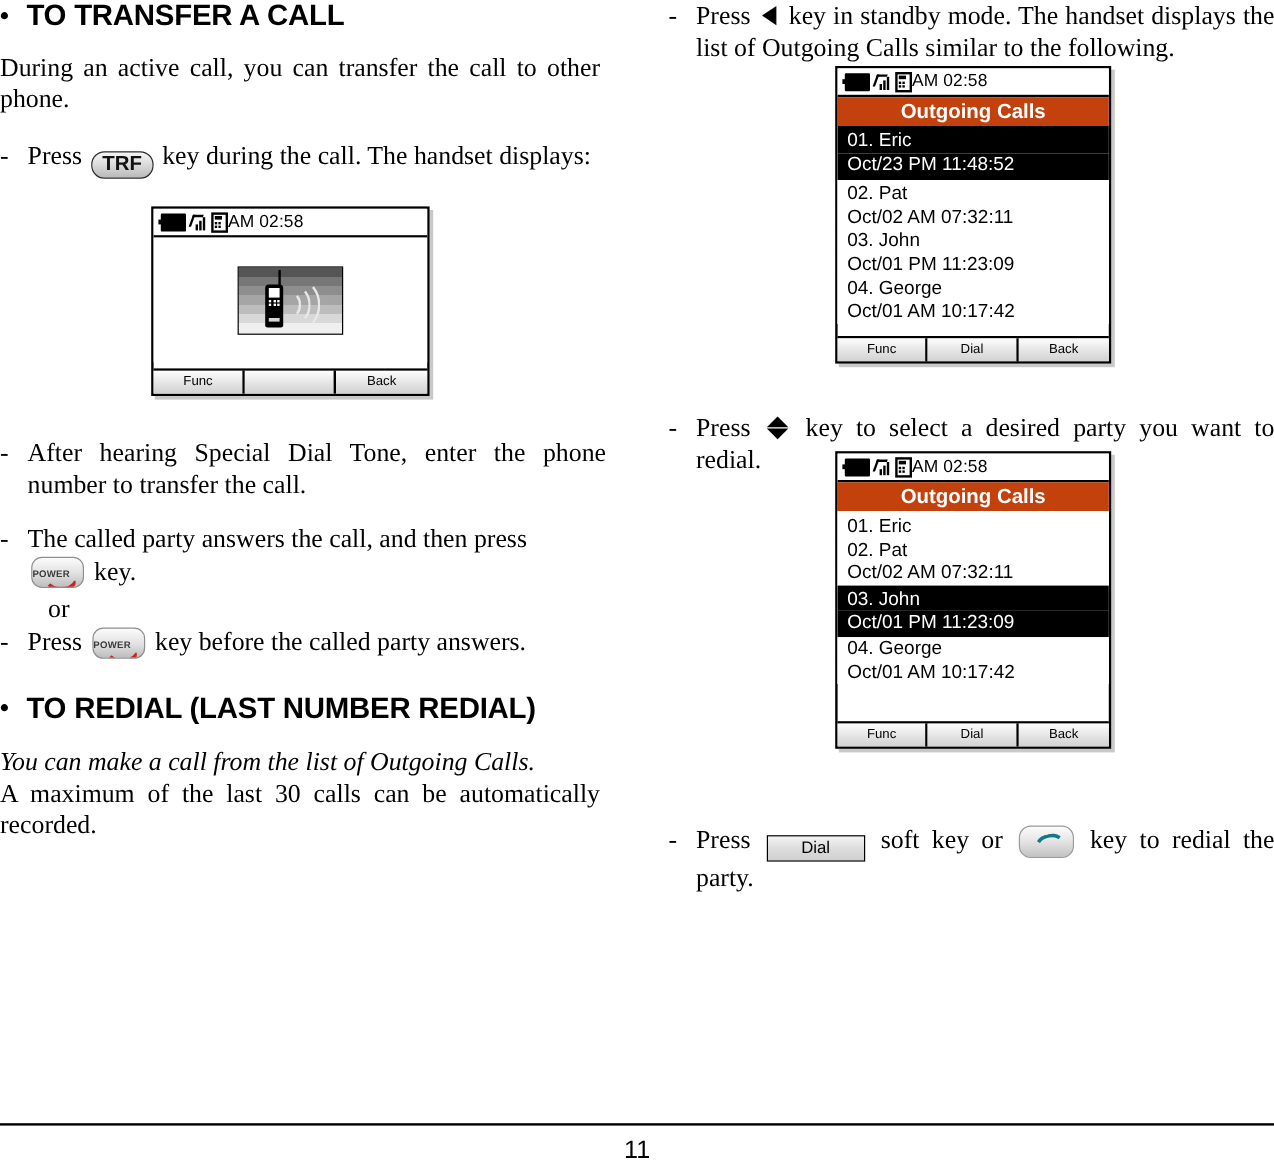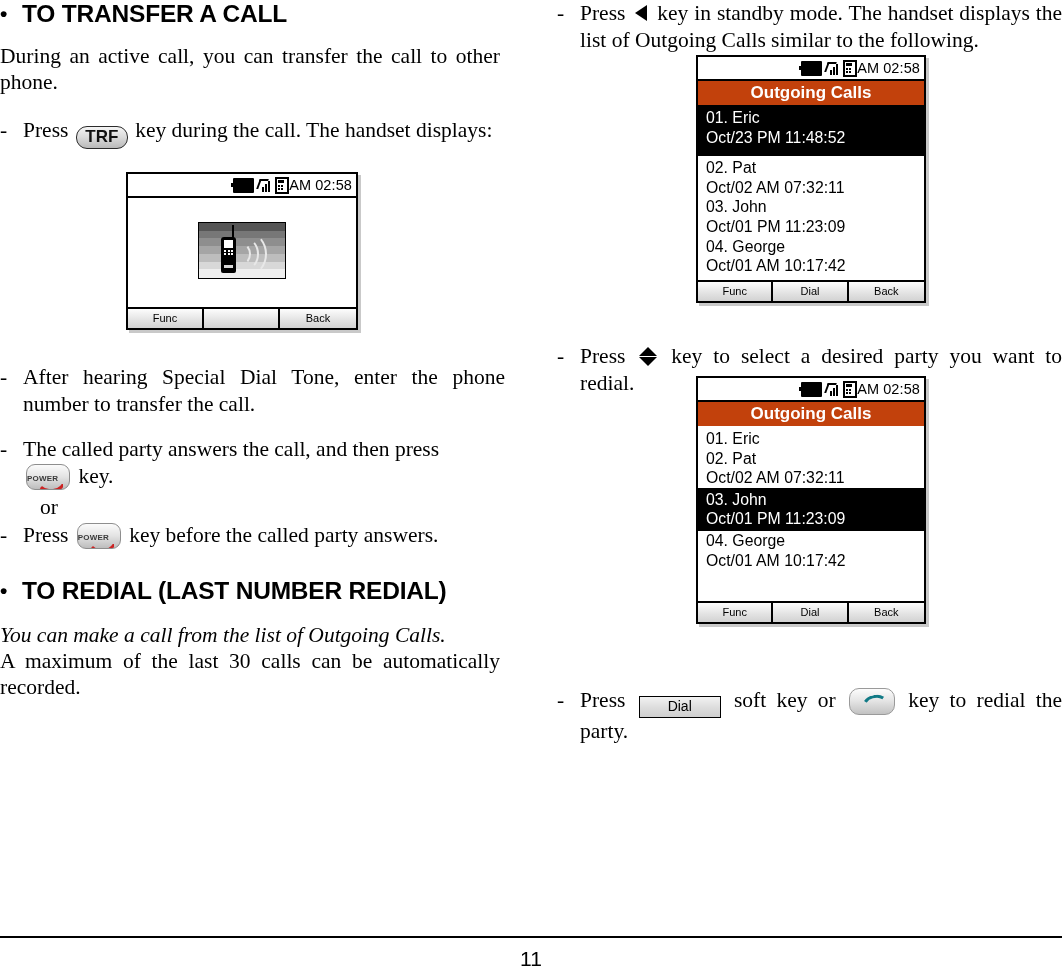--- a/index.html
+++ b/index.html
@@ -199,21 +199,21 @@
     border: 2px solid #000;
     background: #fff;
     font-family: "Liberation Sans", sans-serif;
     box-shadow: 3px 3px 0 #c9c9c9;
   }
   .lcd-status {
     height: 22px;
     border-bottom: 2px solid #000;
     display: flex;
     align-items: center;
-    justify-content: flex-end;
+    justify-content: flex-start;
     padding: 0 4px 0 6px;
     background: #fff;
   }
   .status-icons {
     display: flex;
     align-items: center;
     gap: 3px;
   }
   .icon-battery {
     width: 17px; height: 11px;
@@ -521,21 +521,21 @@
                 <i></i>
               </span>
           </span>
           <span class="icon-handsetbase"></span>
         </span>
         <span class="lcd-time">AM 02:58</span>
       </div>
       <div class="lcd-title">Outgoing Calls</div>
       <div class="lcd-body">
         <div class="call-row selected" style="padding-top:3px;">01. Eric</div>
-        <div class="call-row selected" style="padding-bottom:9px;">Oct/23 PM 11:48:52</div>
+        <div class="call-row selected" style="padding-bottom:3px;">Oct/23 PM 11:48:52</div>
         <div class="call-row" style="padding-top:2px;">02. Pat</div>
         <div class="call-row">Oct/02 AM 07:32:11</div>
         <div class="call-row">03. John</div>
         <div class="call-row">Oct/01 PM 11:23:09</div>
         <div class="call-row">04. George</div>
         <div class="call-row">Oct/01 AM 10:17:42</div>
       </div>
       <div class="lcd-softkeys" style="position:absolute;bottom:0;left:0;right:0;">
         <span class="softkey">Func</span>
         <span class="softkey">Dial</span>

